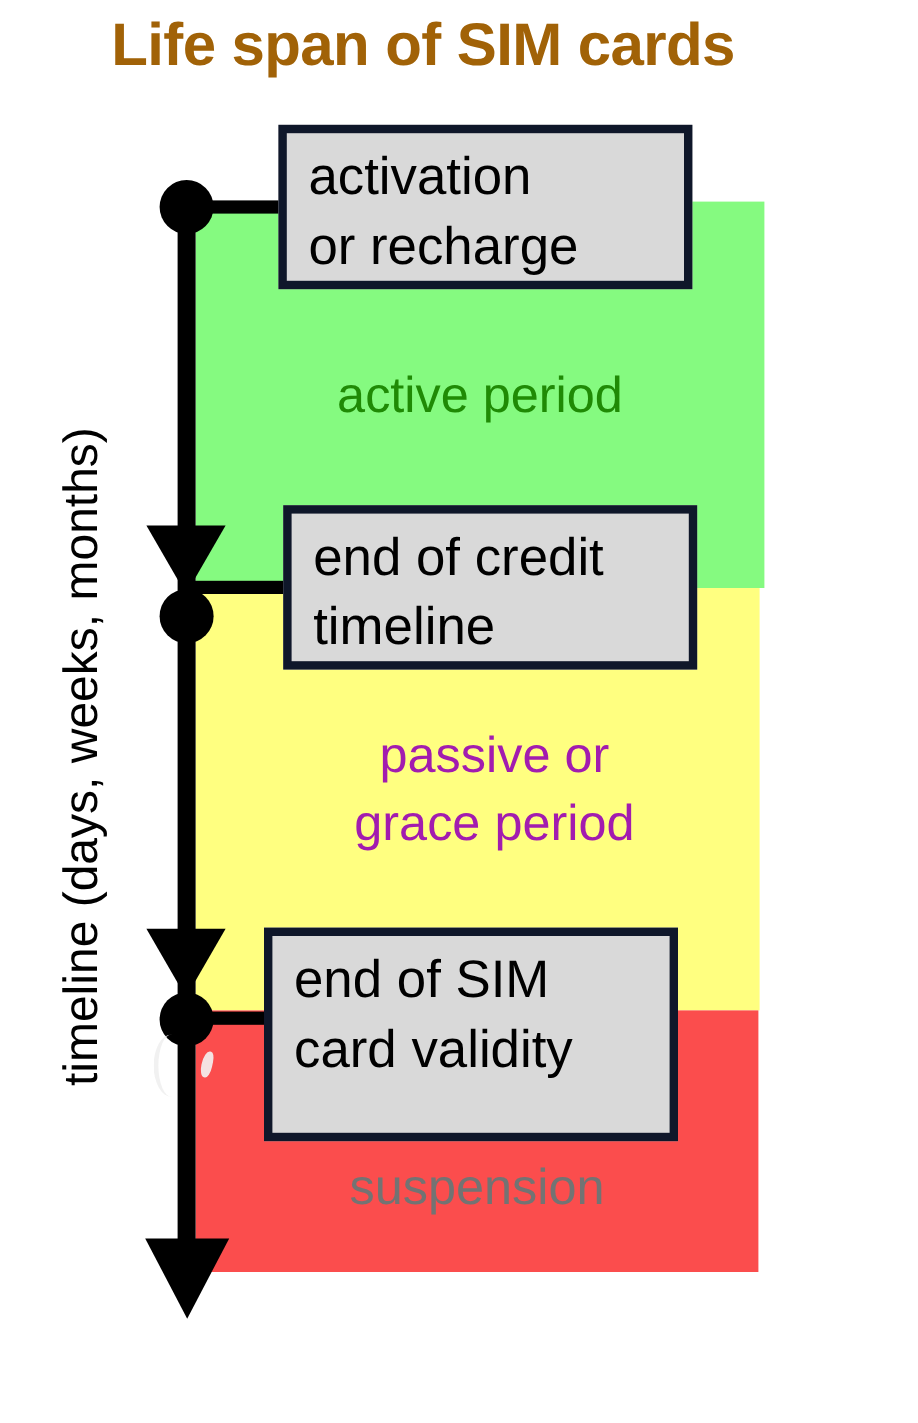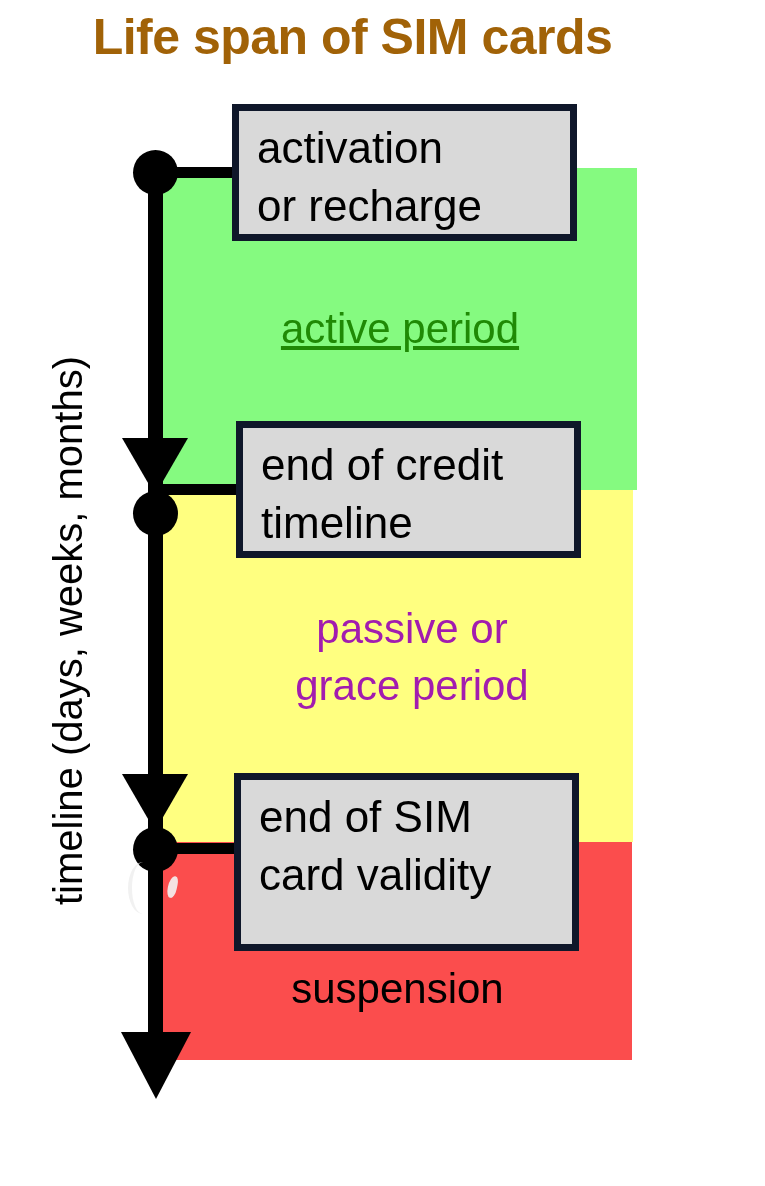--- a/index.html
+++ b/index.html
@@ -58,23 +58,23 @@
   .band-yellow { left: 163px; top: 490px; width: 470px; height: 352px; background: #ffff80; }
   .band-red    { left: 163px; top: 842px; width: 469px; height: 218px; background: #fb4d4d; }
 
   .band-text {
     position: absolute;
     text-align: center;
     font-size: 42px;
     line-height: 57px;
     white-space: pre-line;
   }
-  .band-text-green  { left: 163px; top: 300px;  width: 474px; color: #1f8a05; text-decoration: underline; }
+  .band-text-green  { left: 163px; top: 300px;  width: 474px; color: #1f8a05; }
   .band-text-yellow { left: 163px; top: 600px;  width: 498px; color: #a21caf; }
-  .band-text-red    { left: 163px; top: 960px;  width: 469px; color: #000000; }
+  .band-text-red    { left: 163px; top: 960px;  width: 469px; color: #737373; }
 
   
   .spine {
     position: absolute;
     left: 148px;
     top: 170px;
     width: 15px;
     height: 866px;
     background: #000000;
   }
@@ -129,21 +129,21 @@
     border: 7px solid #0f172a;
     box-sizing: border-box;
     font-size: 44px;
     line-height: 58px;
     color: #000000;
     padding: 8px 0 8px 18px;
     white-space: pre-line;
   }
   .callout-1 { left: 232px; top: 104px; width: 345px; height: 137px; }
   .callout-2 { left: 236px; top: 421px; width: 345px; height: 137px; }
-  .callout-3 { left: 234px; top: 773px; width: 345px; height: 178px; }
+  .callout-3 { left: 220px; top: 773px; width: 345px; height: 178px; }
 
   
   .artifact {
     position: absolute;
     left: 168px;
     top: 876px;
     width: 9px;
     height: 22px;
     background: #f3f3f3;
     border-radius: 60% 40% 50% 50%;

